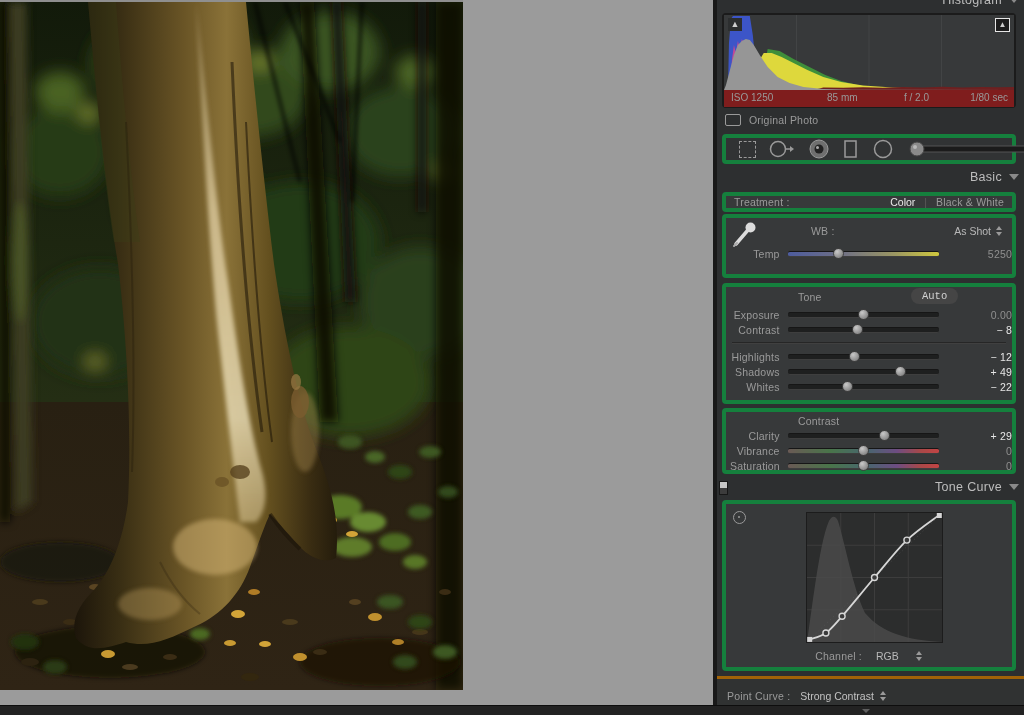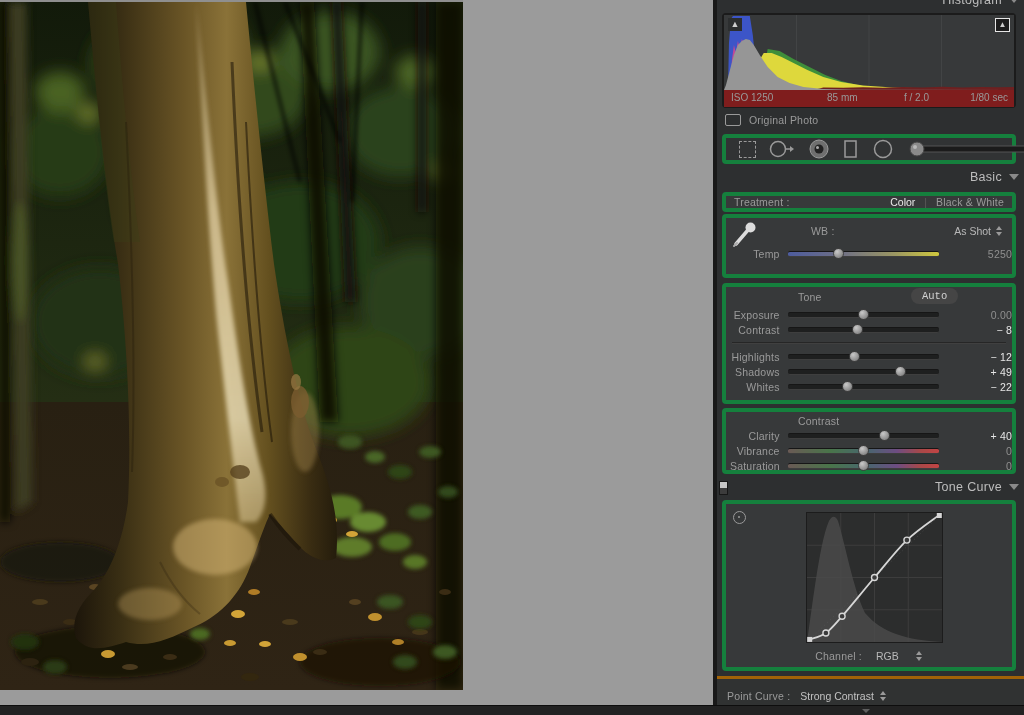--- a/index.html
+++ b/index.html
@@ -416,21 +416,21 @@
     <div class="box pres-box">
       <div class="box-header" style="height:16px">
         <span class="lbl hlabel" style="top:3px">Contrast</span>
       </div>
       <div id="presence-sliders">
           <div class="s-row">
             <span class="s-label">Clarity</span>
             <span class="s-track">
               <span class="s-knob" style="left: 64%;"></span>
             </span>
-            <span class="s-value mod">+ 40</span>
+            <span class="s-value mod">+ 29</span>
           </div>
           <div class="s-row">
             <span class="s-label">Vibrance</span>
             <span class="s-track rainbow">
               <span class="s-knob" style="left: 50%;"></span>
             </span>
             <span class="s-value">0</span>
           </div>
           <div class="s-row">
             <span class="s-label">Saturation</span>

